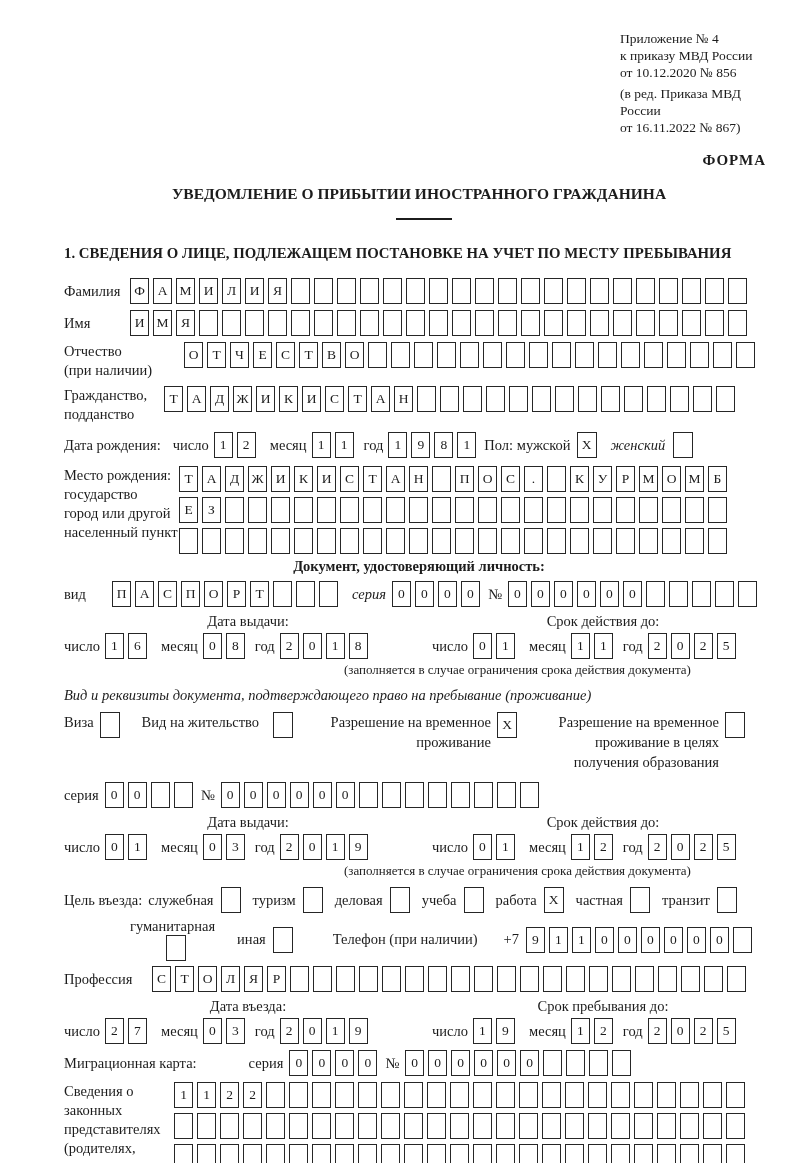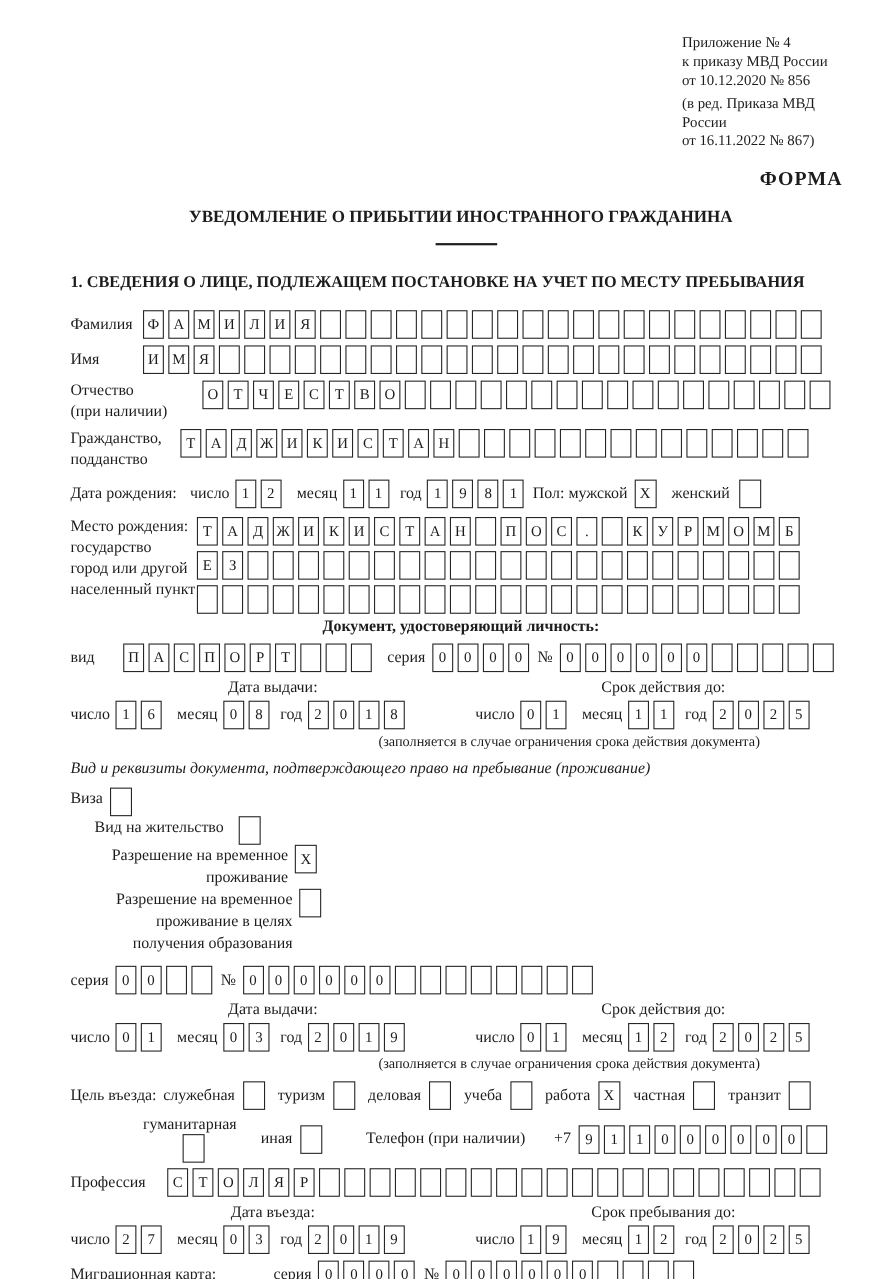--- a/index.html
+++ b/index.html
@@ -6,21 +6,21 @@
   body{
     width:800px;height:1163px;overflow:hidden;
     font-family:"Liberation Serif","DejaVu Serif",serif;
     color:#1c1c1c;font-size:14.5px;
   }
   .page{padding:30px 26px 0 64px;position:relative;}
 
   
   .annex{margin-left:556px;line-height:17px;font-size:13.5px;}
   .annex .gap{height:4px;}
-  .forma{margin-top:16px;text-align:right;font-weight:bold;font-size:18px;letter-spacing:1px;padding-right:8px;}
+  .forma{margin-top:16px;text-align:right;font-weight:bold;font-size:15px;letter-spacing:1px;padding-right:8px;}
   .title{margin-top:14px;text-align:center;font-weight:bold;font-size:15.5px;line-height:21px;}
   .blank-line{display:inline-block;width:56px;border-bottom:2px solid #1c1c1c;margin-left:10px;}
   .section-title{margin-top:20px;font-weight:bold;font-size:14.8px;margin-bottom:16px;}
 
   
   .boxes{display:inline-flex;gap:4px;flex-wrap:nowrap;}
   .cell{
     display:inline-block;width:17px;height:24px;box-sizing:content-box;
     border:1.5px solid #262626;text-align:center;line-height:24px;
     font-size:13.5px;background:#fff;flex:0 0 auto;
@@ -35,40 +35,40 @@
   .lbl{flex:0 0 auto;line-height:19px;}
   .w66{width:66px;}
   .w100{width:100px;}
   .w120{width:120px;}
   .w115{width:115px;}
   .w48{width:48px;}
   .w88{width:88px;}
   .mb6{margin-bottom:6px;}
   .mb8{margin-bottom:8px;}
   .ml8{margin-left:8px;}
-  .ml14{margin-left:14px;}
+  .ml14{margin-left:14px;font-style:italic;}
   .ml6{margin-left:6px;}
   .mr6{margin-right:6px;}
 
   .stack{display:flex;flex-direction:column;gap:5px;}
 
   .doc-heading{text-align:center;font-weight:bold;font-size:14.5px;margin:4px 0 6px 0;}
 
   .two-col{display:flex;align-items:flex-start;}
   .col-left{width:368px;flex:0 0 auto;}
   .col-right{flex:1 1 auto;}
   .dheading{text-align:center;margin-bottom:3px;}
   .drow{display:flex;align-items:center;}
   .dlbl{margin-right:5px;}
   .dml{margin-left:14px;}
   .dml2{margin-left:10px;font-family:Liberation Serif, serif;}
   .dnote{white-space:nowrap;font-size:13px;margin-left:-88px;margin-top:3px;}
 
   .para{line-height:22px;font-style:italic;}
-  .opts{display:flex;align-items:flex-start;margin-top:6px;margin-bottom:10px;flex-direction:column;}
+  .opts{display:flex;align-items:flex-start;margin-top:6px;margin-bottom:10px;}
   .opt{display:flex;align-items:flex-start;}
   .opt .optlbl{line-height:20px;}
   .opt .center{text-align:right;}
   .w175{width:178px;}
   .w185{width:186px;}
 
   .purpose-row{display:flex;align-items:center;margin-bottom:5px;flex-wrap:nowrap;}
   .purpose-row .p-item{display:flex;align-items:center;margin-right:12px;}
   .purpose-row .p-item .chk{margin-left:7px;}
 </style>

